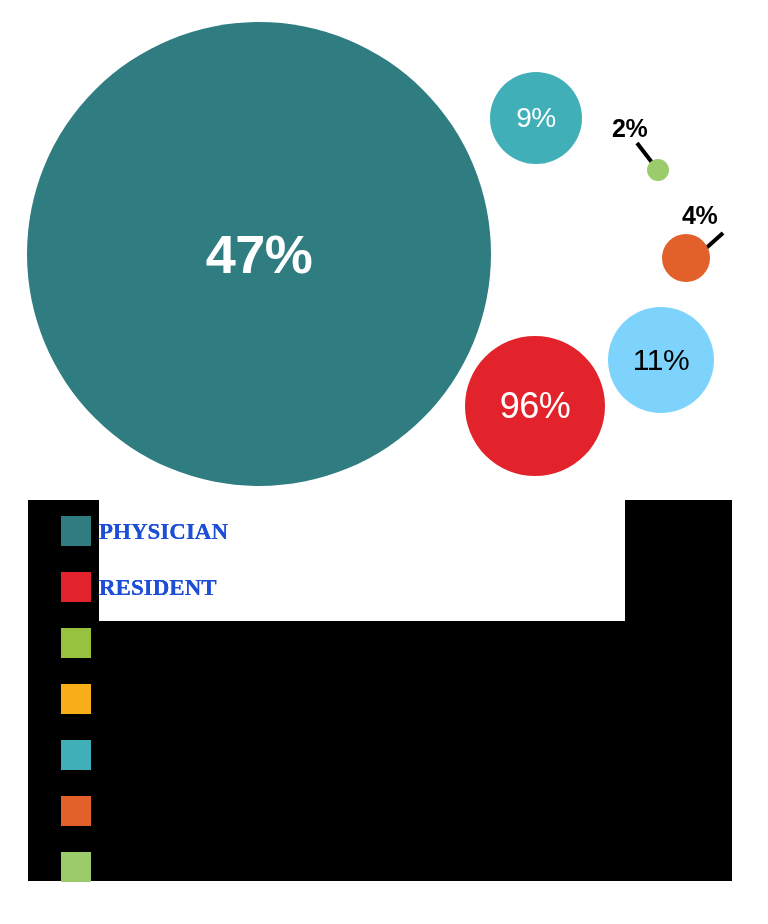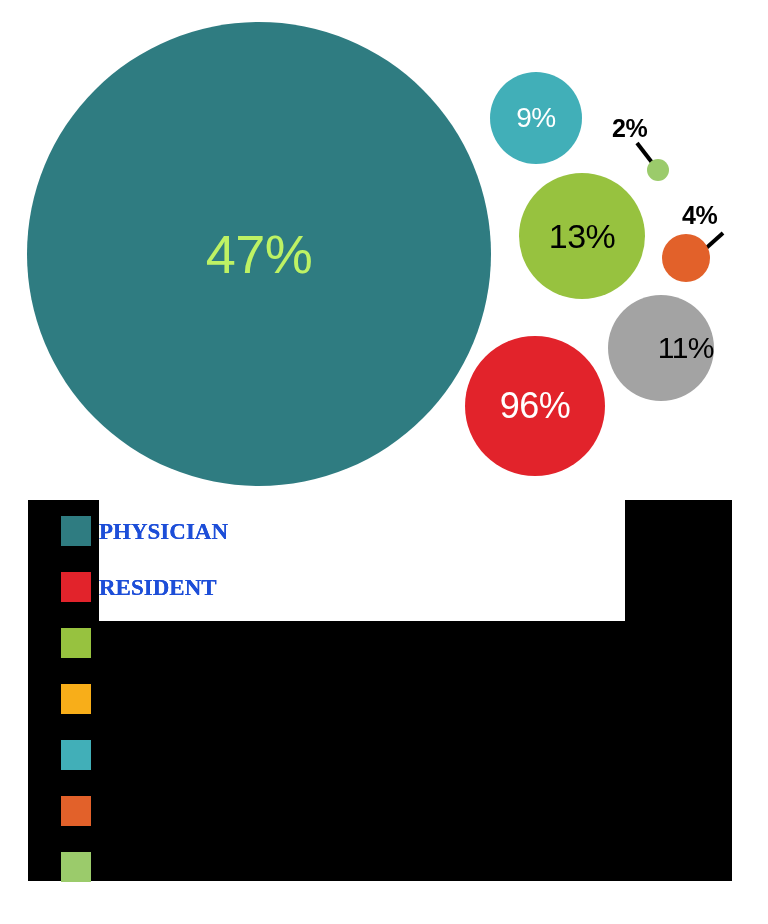--- a/index.html
+++ b/index.html
@@ -117,29 +117,26 @@
 
   <div id="bubble-plot">
 
     <svg id="leader-lines" viewBox="0 0 768 500" width="768" height="500">
         <line x1="723" y1="233" x2="694" y2="259" stroke="#000000" stroke-width="4" stroke-linecap="butt"></line>
         <line x1="637" y1="143" x2="657" y2="169" stroke="#000000" stroke-width="4" stroke-linecap="butt"></line>
       </svg>
 
     <div id="bubbles-layer" style="position:absolute;left:0;top:0;width:768px;height:500px;">
         <div class="bubble" style="left: 27px; top: 22px; width: 464px; height: 464px; background: rgb(47, 124, 129);">
-          <span class="bubble-label" style="font-size: 54px; color: #bef264;">47%</span>
+          <span class="bubble-label" style="font-size: 54px; color: #ffffff; font-weight: bold;">47%</span>
         </div>
         <div class="bubble" style="left: 465px; top: 336px; width: 140px; height: 140px; background: rgb(226, 35, 43);">
           <span class="bubble-label" style="font-size: 36px; color: rgb(255, 255, 255);">96%</span>
         </div>
-        <div class="bubble" style="left: 519px; top: 173px; width: 126px; height: 126px; background: rgb(151, 194, 63);">
-          <span class="bubble-label" style="font-size: 34px; color: rgb(0, 0, 0);">13%</span>
-        </div>
-        <div class="bubble" style="left: 608px; top: 295px; width: 106px; height: 106px; background: #a3a3a3; justify-content: flex-end;">
+        <div class="bubble" style="left: 608px; top: 307px; width: 106px; height: 106px; background: #7dd3fc;">
           <span class="bubble-label" style="font-size: 30px; color: rgb(0, 0, 0);">11%</span>
         </div>
         <div class="bubble" style="left: 490px; top: 72px; width: 92px; height: 92px; background: rgb(65, 175, 184);">
           <span class="bubble-label" style="font-size: 28px; color: rgb(255, 255, 255);">9%</span>
         </div>
         <div class="bubble" style="left: 662px; top: 234px; width: 48px; height: 48px; background: rgb(226, 97, 42);"></div>
         <div class="bubble" style="left: 647px; top: 159px; width: 22px; height: 22px; background: rgb(155, 203, 107);"></div>
       </div>
 
     <div id="callouts-layer" style="position:absolute;left:0;top:0;width:768px;height:500px;">

